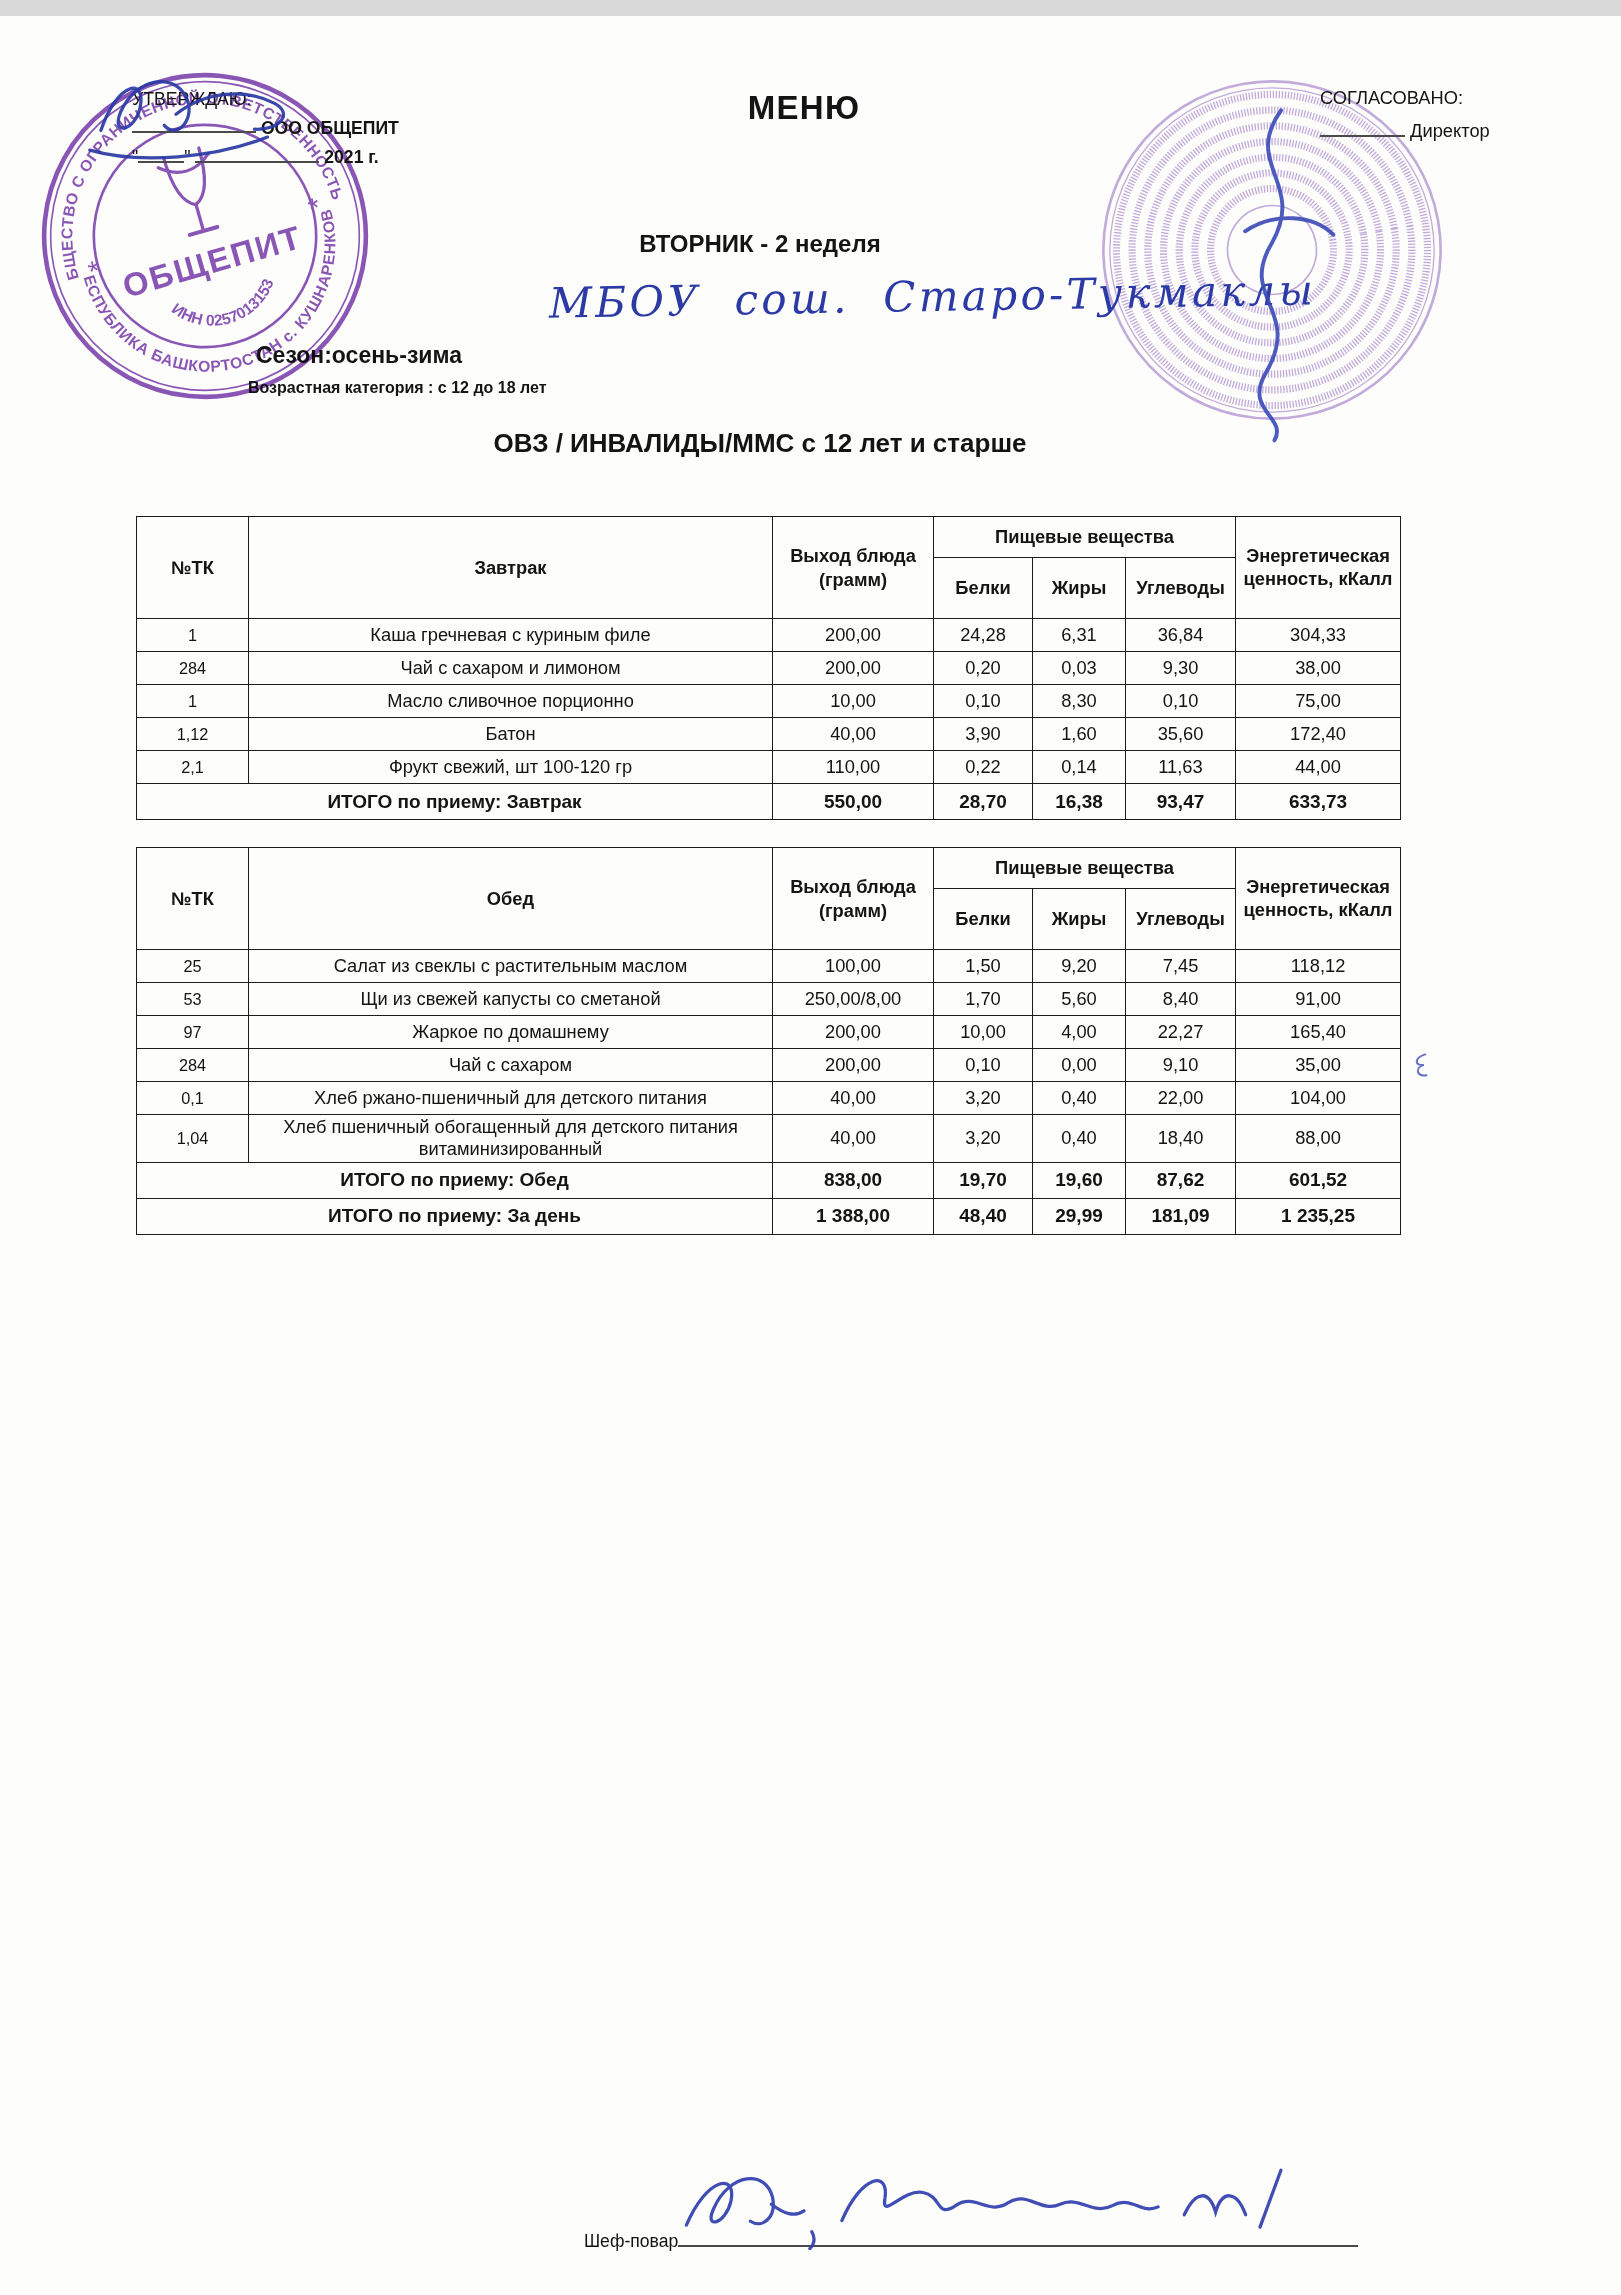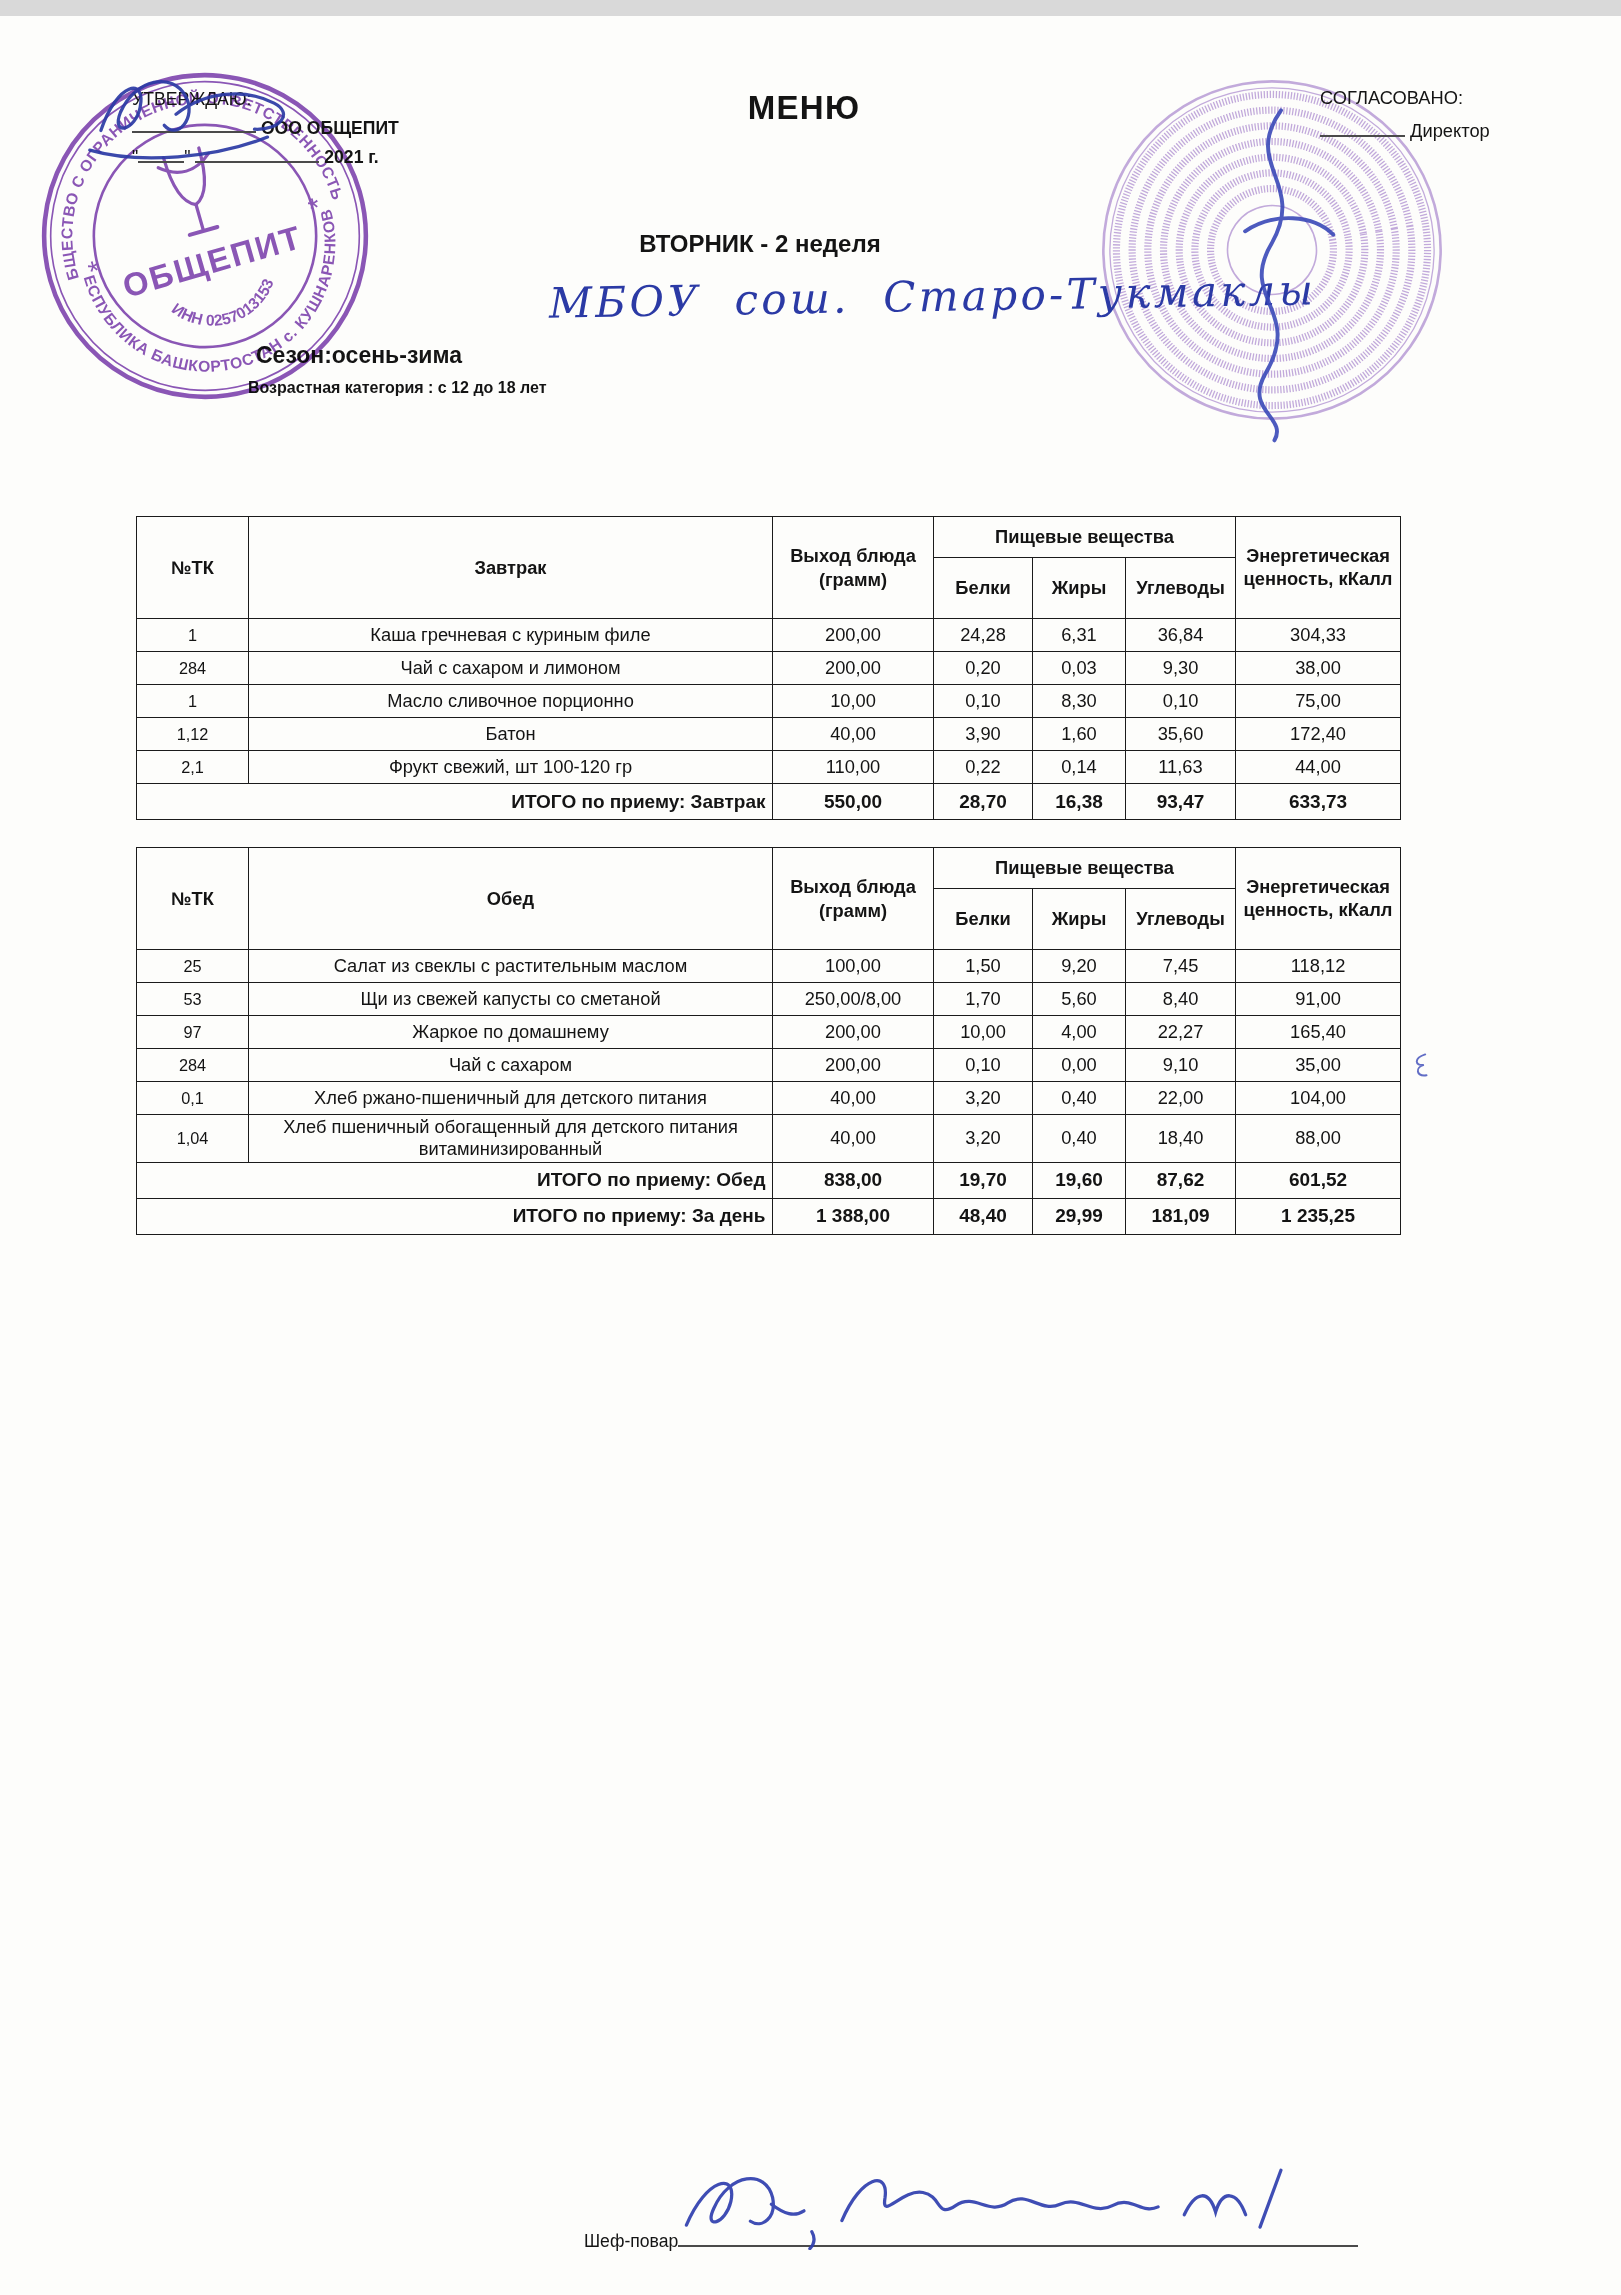--- a/index.html
+++ b/index.html
@@ -16,21 +16,21 @@
   .menu thead tr.hr2 th{height:61px}
   .th-ntk{font-size:16.3px}
   .th-meal{font-size:26px}
   .th-energy{font-size:16.3px;line-height:1.25}
   .th-out{line-height:1.3}
   .menu tbody td{height:33px}
   td.num{text-align:center}
   td.name{text-align:center}
   td.ntk{text-align:center;font-size:16.3px}
   tr.total td{font-weight:bold;font-size:19px;height:36px}
-  tr.total td.lbl{text-align:right}
+  tr.total td.lbl{text-align:center}
   .hand{font-family:"DejaVu Serif",serif;font-style:italic;color:#2b3aa5}
   .title{font-size:33px;font-weight:bold;letter-spacing:1.3px}
   .weekday{font-size:24px;font-weight:bold}
   .season{font-size:23px;font-weight:bold}
   .age{font-size:16px;font-weight:bold}
   .category{font-size:26px;font-weight:bold}
   .smalltext{font-size:17.6px}
   .agreetext{font-size:18.3px}
   svg{display:block}
 </style>
@@ -125,20 +125,21 @@
     </g>
   </svg>
 
   <div class="abs ctr weekday" style="left:760px;top:214px">ВТОРНИК - 2 неделя</div>
 
   <div class="abs hand" style="left:549px;top:256px;font-size:42px;letter-spacing:3.3px;word-spacing:17px;transform:rotate(-1deg);z-index:3">МБОУ сош. Старо-Тукмаклы</div>
 
   <div class="abs season" style="left:256px;top:326px">Сезон:осень-зима</div>
   <div class="abs age" style="left:248px;top:363px">Возрастная категория : с 12 до 18 лет</div>
 
+  <div class="abs ctr category" style="left:760px;top:412px">ОВЗ / ИНВАЛИДЫ/ММС с 12 лет и старше</div>
 
   <div class="abs" style="left:136px;top:500px">
     <table class="menu">
       <colgroup>
         <col style="width:112px">
           <col style="width:524px">
           <col style="width:161px">
         <col style="width:99px">
           <col style="width:93px">
           <col style="width:110px">

